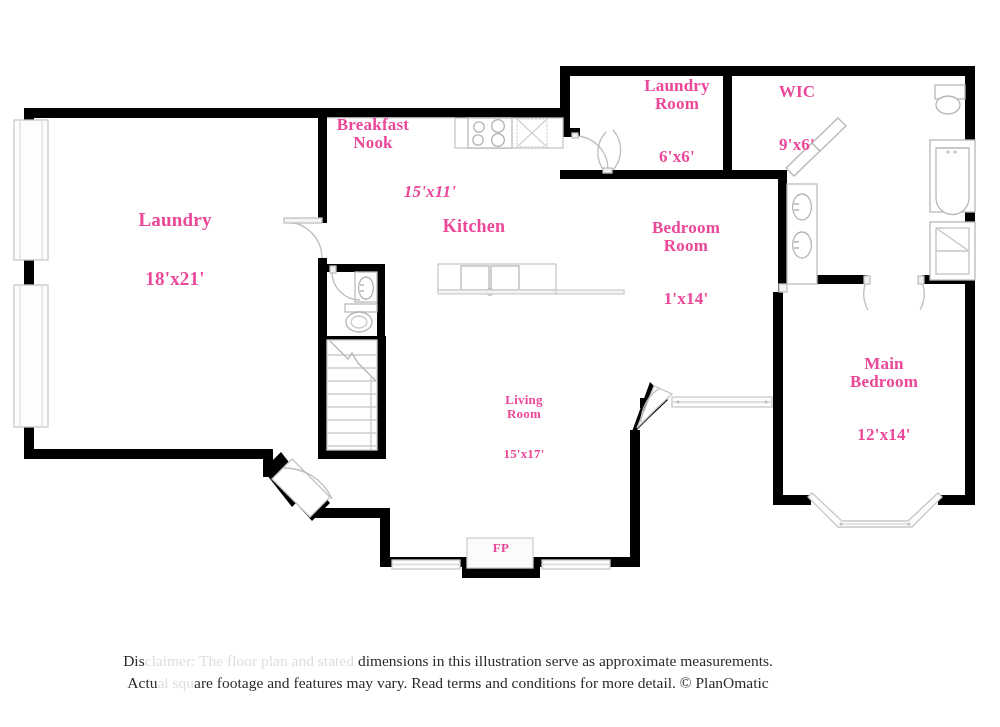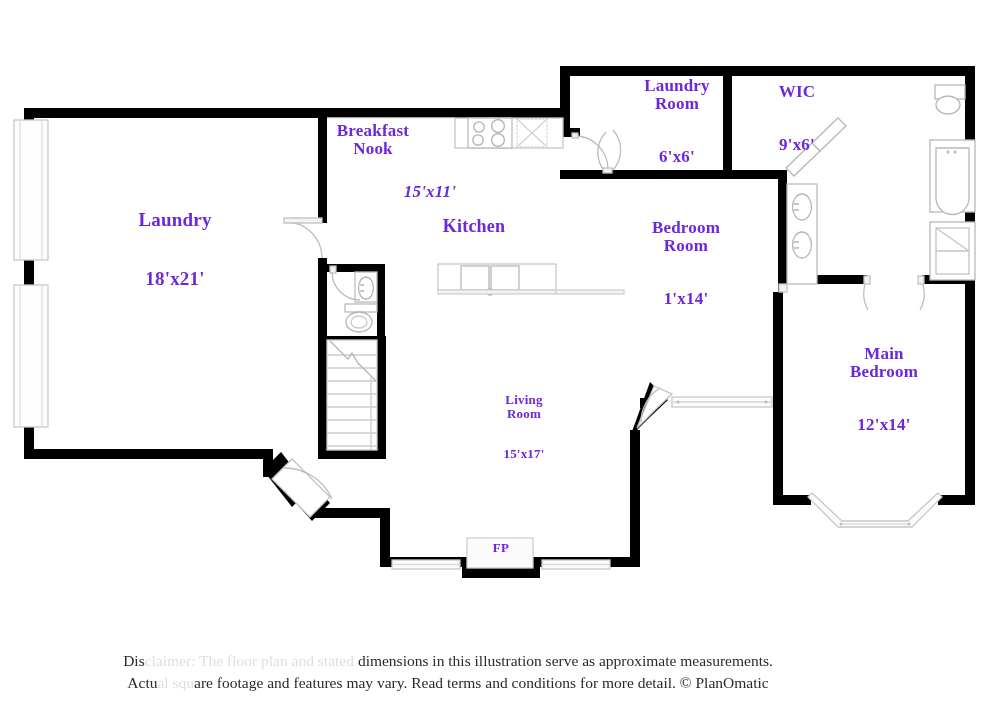--- a/index.html
+++ b/index.html
@@ -11,21 +11,21 @@
     overflow:hidden;
     position:relative;
   }
   #plan-root{position:absolute;left:0;top:0;width:1000px;height:727px;}
   svg#floorplan{position:absolute;left:0;top:0;width:1000px;height:727px;display:block;}
 
   .room-label{
     position:absolute;
     font-family:"Liberation Serif", serif;
     font-weight:bold;
-    color:#6d28d9;
+    color:#ec4899;
     text-align:center;
     line-height:1.04;
     letter-spacing:0.2px;
     white-space:pre;
     pointer-events:none;
   }
   .rl-name{display:block;}
   .rl-dim{display:block;}
 
   #disclaimer{
@@ -303,21 +303,21 @@
       </g>
 
     </g>
   </svg>
 
   <div class="room-label" style="left:175px;top:249px;transform:translate(-50%,-50%);font-size:19px;">
     <span class="rl-name">Laundry</span>
     <span class="rl-dim">18'x21'</span>
   </div>
 
-  <div class="room-label" style="left:373px;top:140px;transform:translate(-50%,-50%);font-size:17px;text-align:center;">
+  <div class="room-label" style="left:373px;top:134px;transform:translate(-50%,-50%);font-size:17px;text-align:center;">
     <span class="rl-name">Breakfast
 Nook</span>
   </div>
 
   <div class="room-label" style="left:430px;top:192px;transform:translate(-50%,-50%);font-size:17px;font-style:italic;">
     <span class="rl-dim">15'x11'</span>
   </div>
 
   <div class="room-label" style="left:474px;top:227px;transform:translate(-50%,-50%);font-size:18px;">
     <span class="rl-name">Kitchen</span>
@@ -333,21 +333,21 @@
     <span class="rl-name">WIC</span>
     <span class="rl-dim">9'x6'</span>
   </div>
 
   <div class="room-label" style="left:686px;top:264px;transform:translate(-50%,-50%);font-size:17px;">
     <span class="rl-name">Bedroom
 Room</span>
     <span class="rl-dim">1'x14'</span>
   </div>
 
-  <div class="room-label" style="left:884px;top:390px;transform:translate(-50%,-50%);font-size:17px;">
+  <div class="room-label" style="left:884px;top:400px;transform:translate(-50%,-50%);font-size:17px;">
     <span class="rl-name">Main
 Bedroom</span>
     <span class="rl-dim">12'x14'</span>
   </div>
 
   <div class="room-label" style="left:524px;top:427px;transform:translate(-50%,-50%);font-size:13px;">
     <span class="rl-name">Living
 Room</span>
     <span class="rl-dim">15'x17'</span>
   </div>

